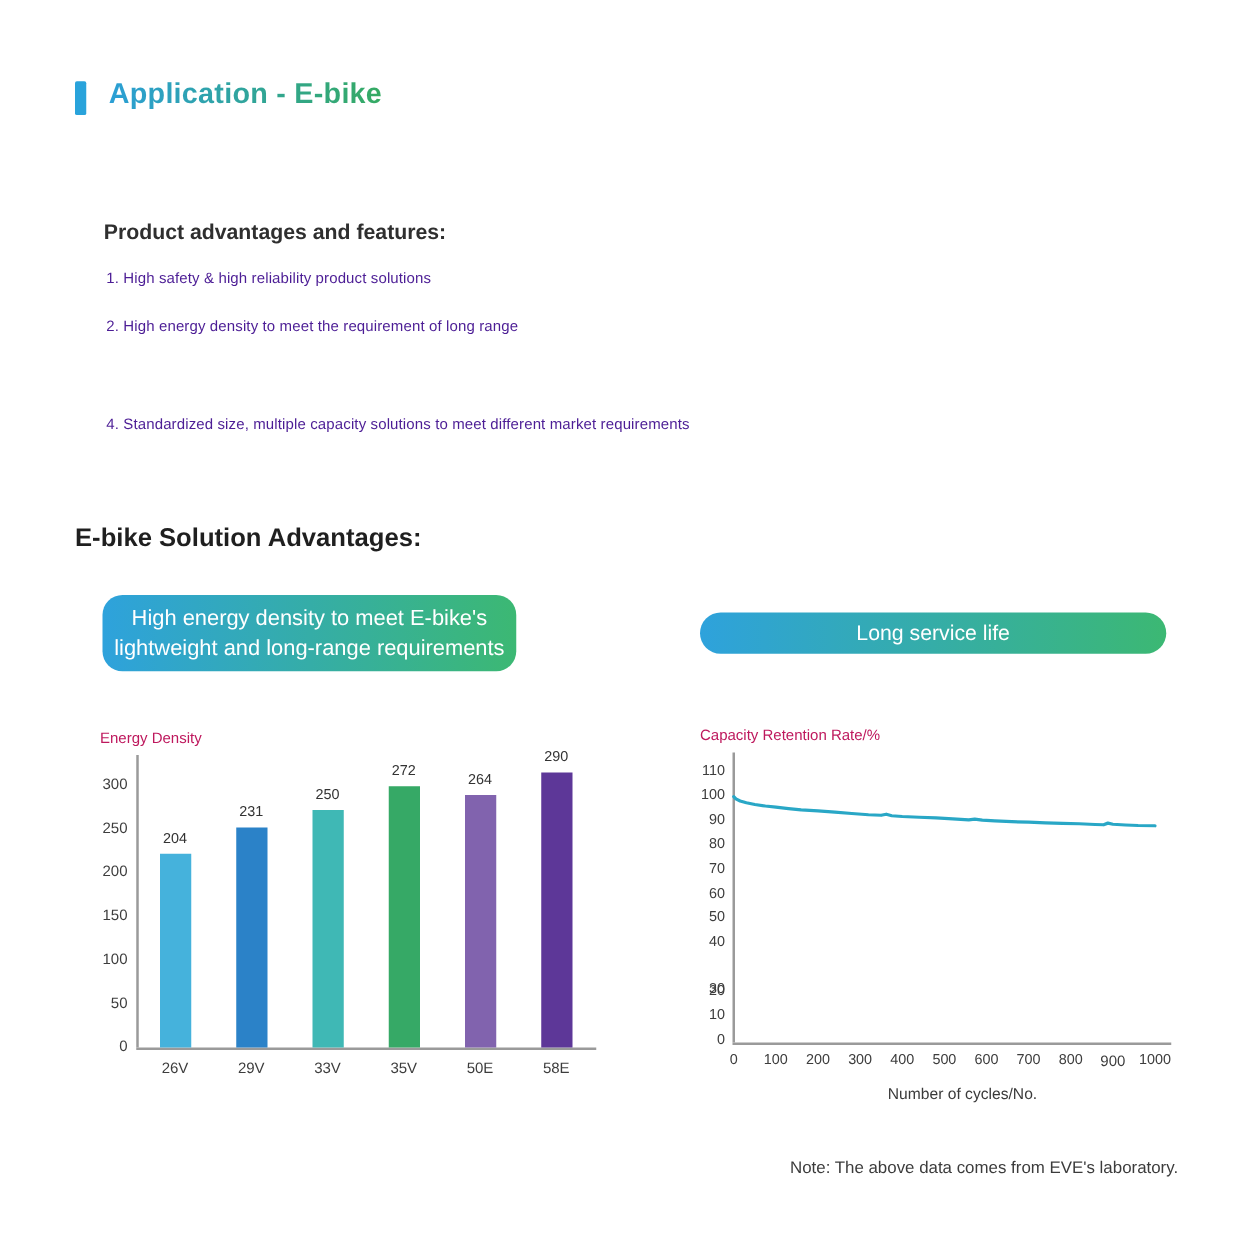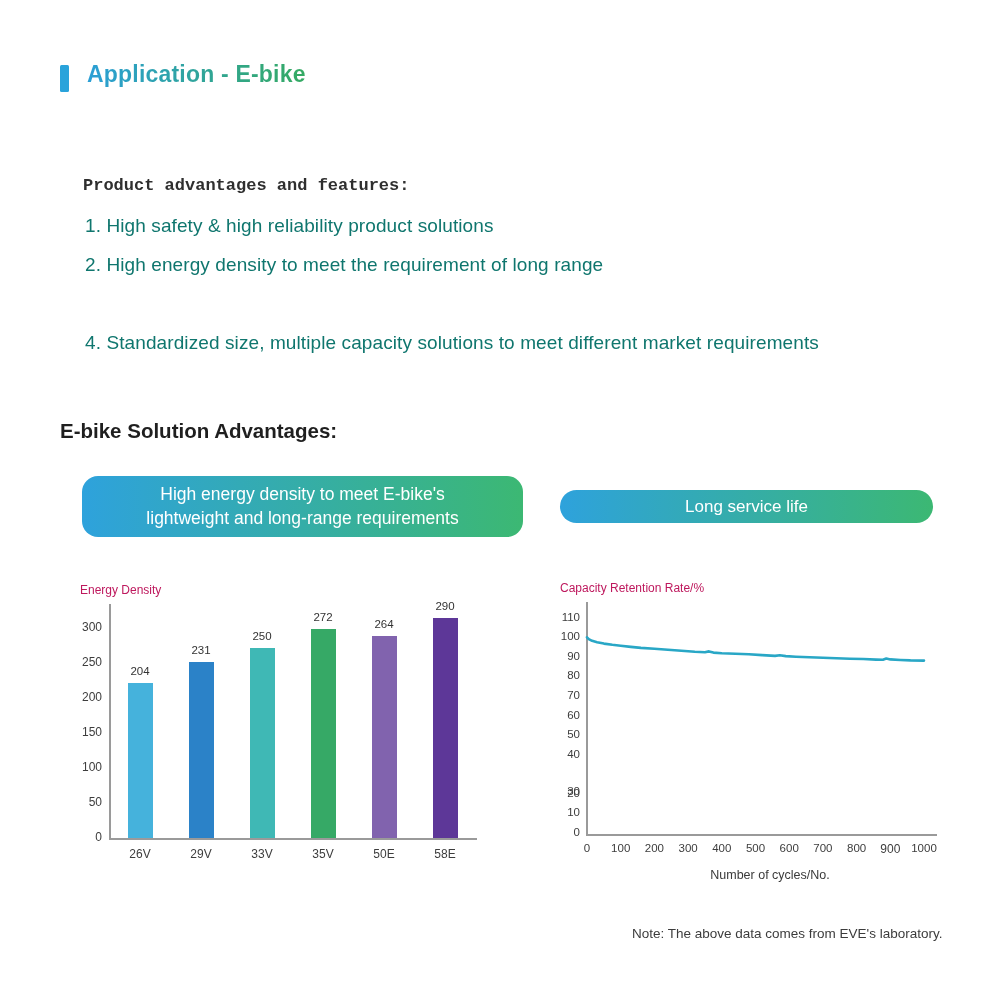--- a/index.html
+++ b/index.html
@@ -10,30 +10,30 @@
   .accent-bar { position:absolute; left:60px; top:65px; width:9px; height:27px; background:#29A3DB; border-radius:1.5px; }
   .page-title { position:absolute; left:87px; top:61px; font-size:23px; font-weight:600; letter-spacing:0.2px;
                 color:#2B9FD6; }
   @supports ((-webkit-background-clip:text) or (background-clip:text)) {
     .page-title { background:linear-gradient(90deg,#2B9FD6 0%, #35AA62 100%);
                   -webkit-background-clip:text; background-clip:text; color:transparent; }
   }
 
   
   .intro-text { position:absolute; left:83px; top:124px; font-size:17px; font-weight:600; color:#2f2f2f; letter-spacing:0.1px; }
-  .features-heading { position:absolute; left:83px; top:176px; font-size:17px; font-weight:600; color:#2f2f2f;font-family:Liberation Mono, monospace; }
-  .feature-item { position:absolute; left:85px; font-size:19px; color:#0f766e; letter-spacing:0.1px; }
+  .features-heading { position:absolute; left:83px; top:176px; font-size:17px; font-weight:600; color:#2f2f2f; }
+  .feature-item { position:absolute; left:85px; font-size:12px; color:#4c1d95; letter-spacing:0.1px; }
   .fi-1 { top:215px; } .fi-2 { top:254px; } .fi-3 { top:293px; } .fi-4 { top:332px; }
 
   .section-heading { position:absolute; left:60px; top:419px; font-size:20.5px; font-weight:600; color:#1f1f1f; }
 
   
   .badge { position:absolute; display:flex; flex-direction:column; align-items:center; justify-content:center;
            background:linear-gradient(90deg,#2EA2DC 0%, #3CB873 100%); color:#ffffff; text-align:center; }
-  .badge-left { left:82px; top:476px; width:441px; height:61px; border-radius:16px; font-size:17.5px; line-height:1.33; }
+  .badge-left { left:82px; top:476px; width:331px; height:61px; border-radius:16px; font-size:17.5px; line-height:1.33; }
   .badge-right { left:560px; top:490px; width:373px; height:33px; border-radius:17px; font-size:17px; }
 
   
   .chart { position:absolute; }
   #bar-chart { left:60px; top:580px; width:430px; height:300px; }
   #line-chart { left:550px; top:580px; width:420px; height:315px; }
   .chart-title { position:absolute; font-size:12px; color:#be185d; white-space:nowrap; }
   #bar-chart .chart-title { left:20px; top:3px; }
   #line-chart .chart-title { left:10px; top:1px; }
   .axis { position:absolute; background:#9a9a9a; }

